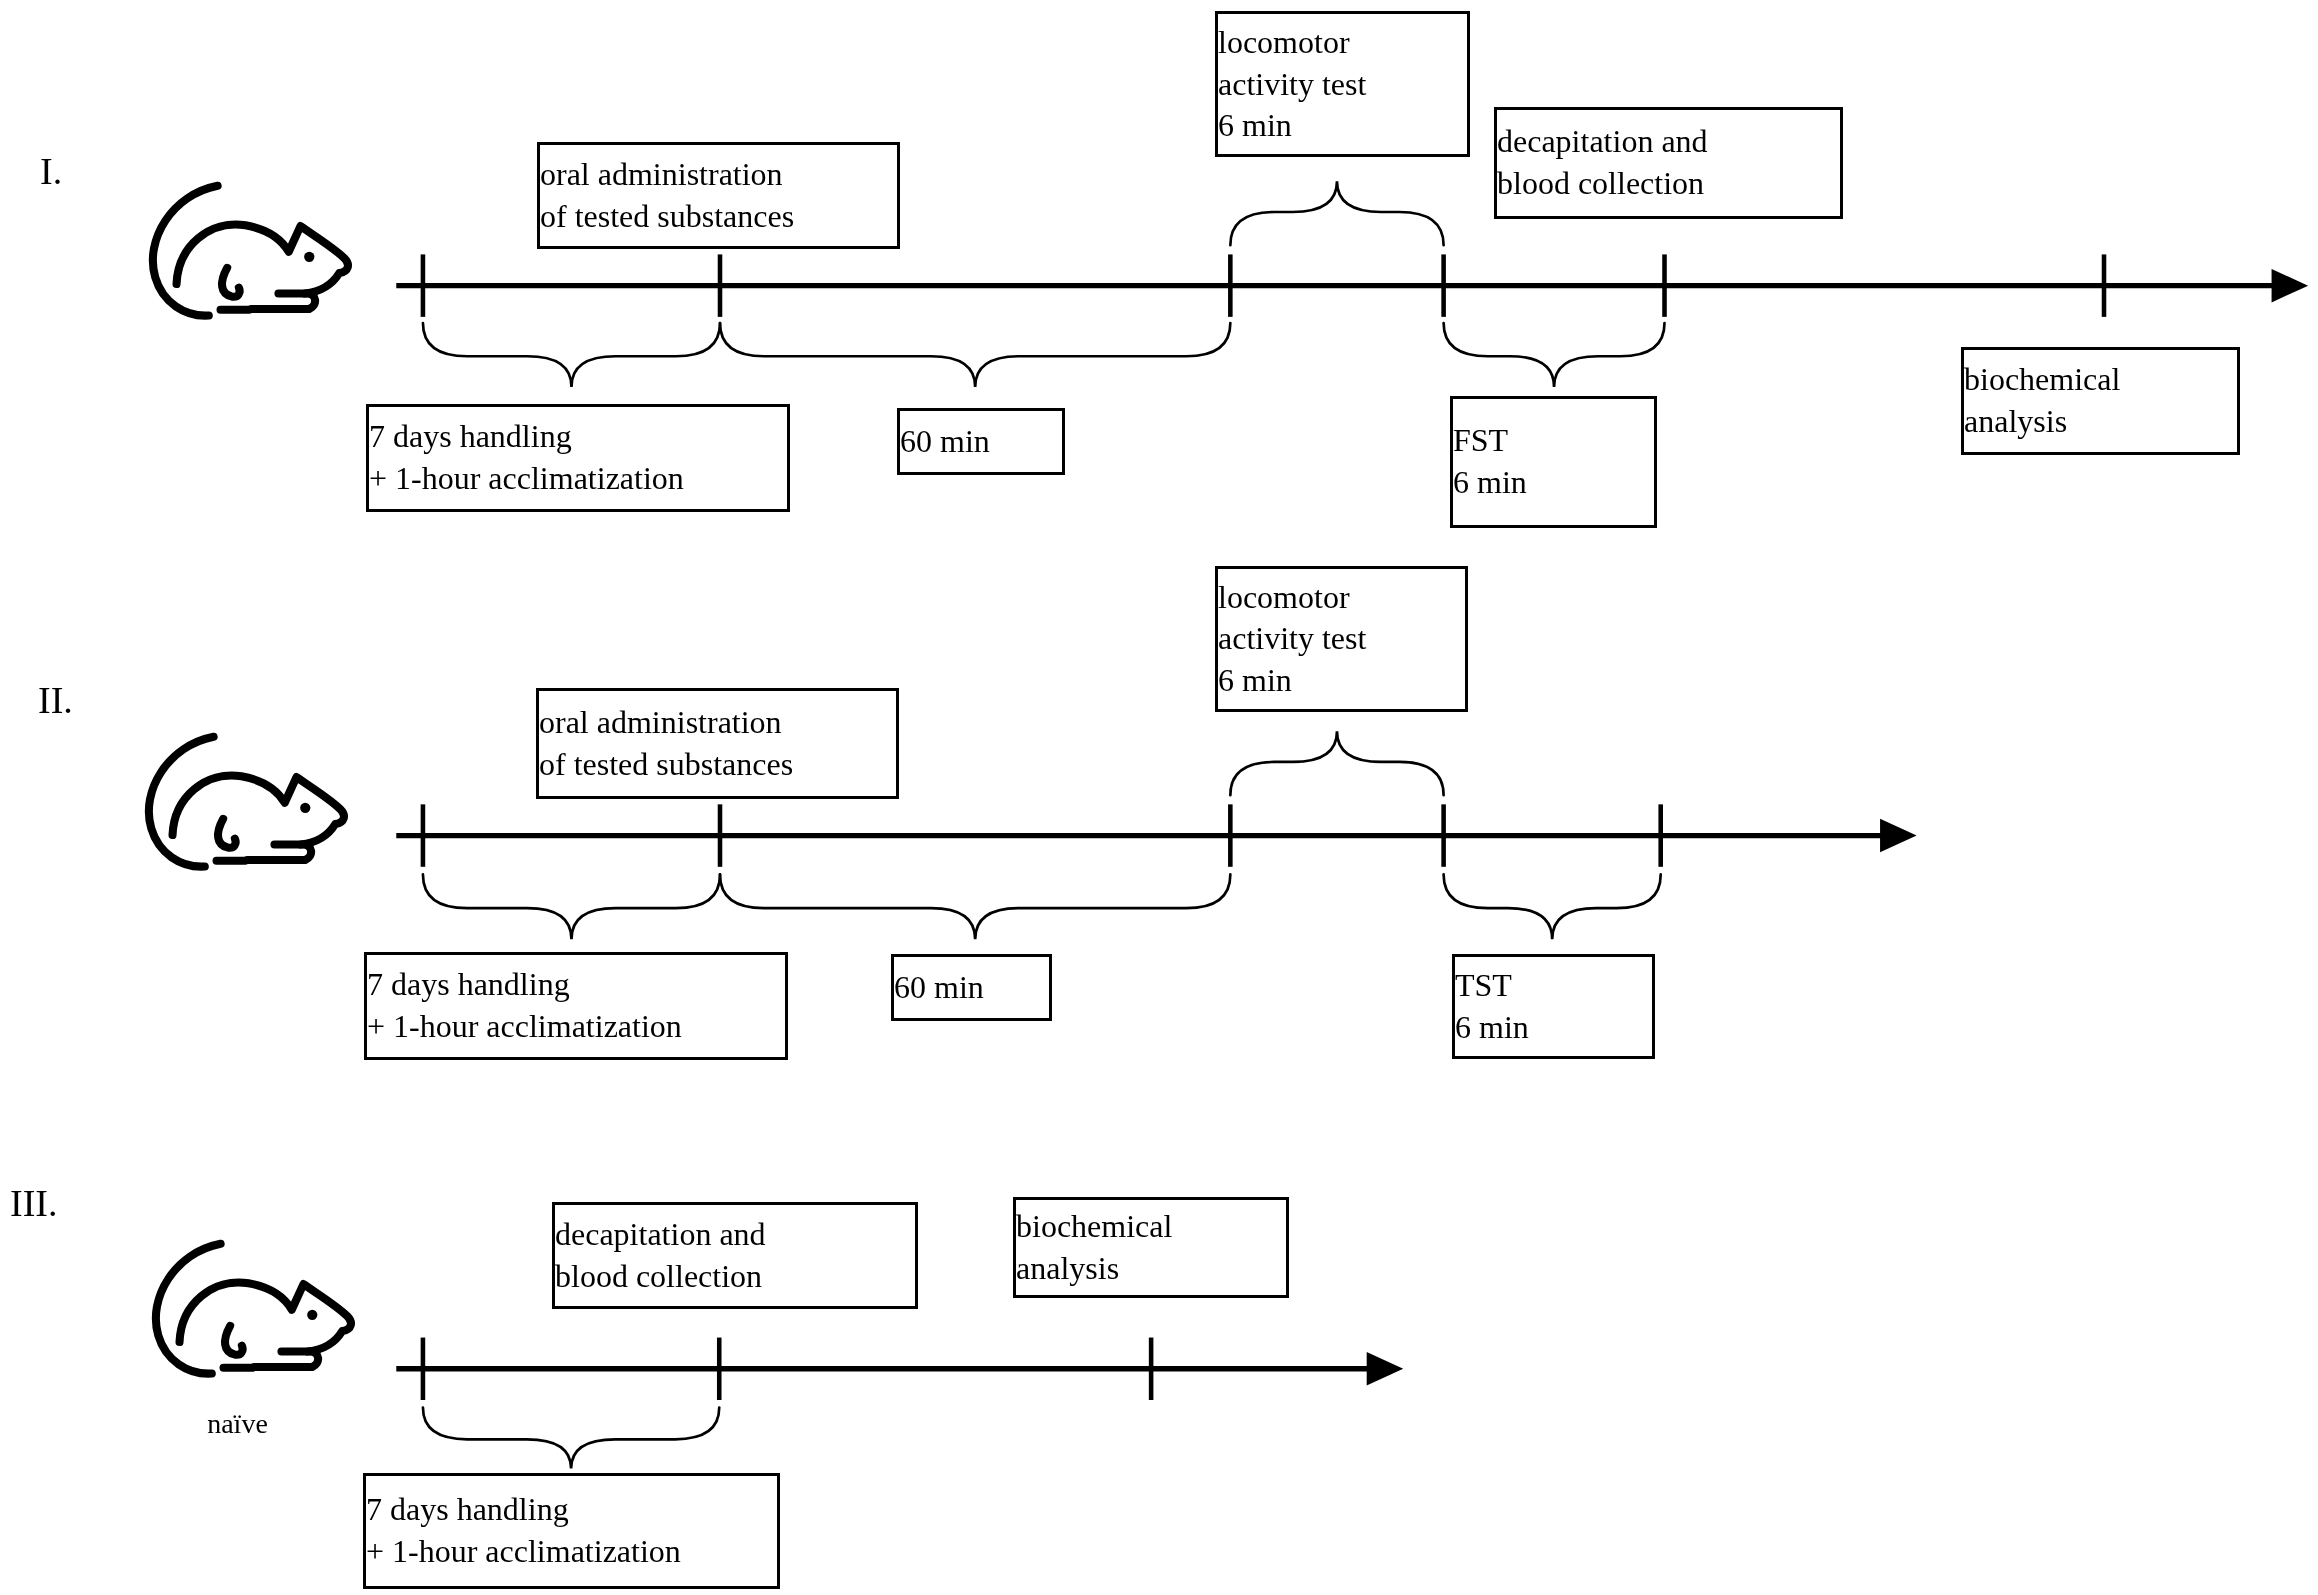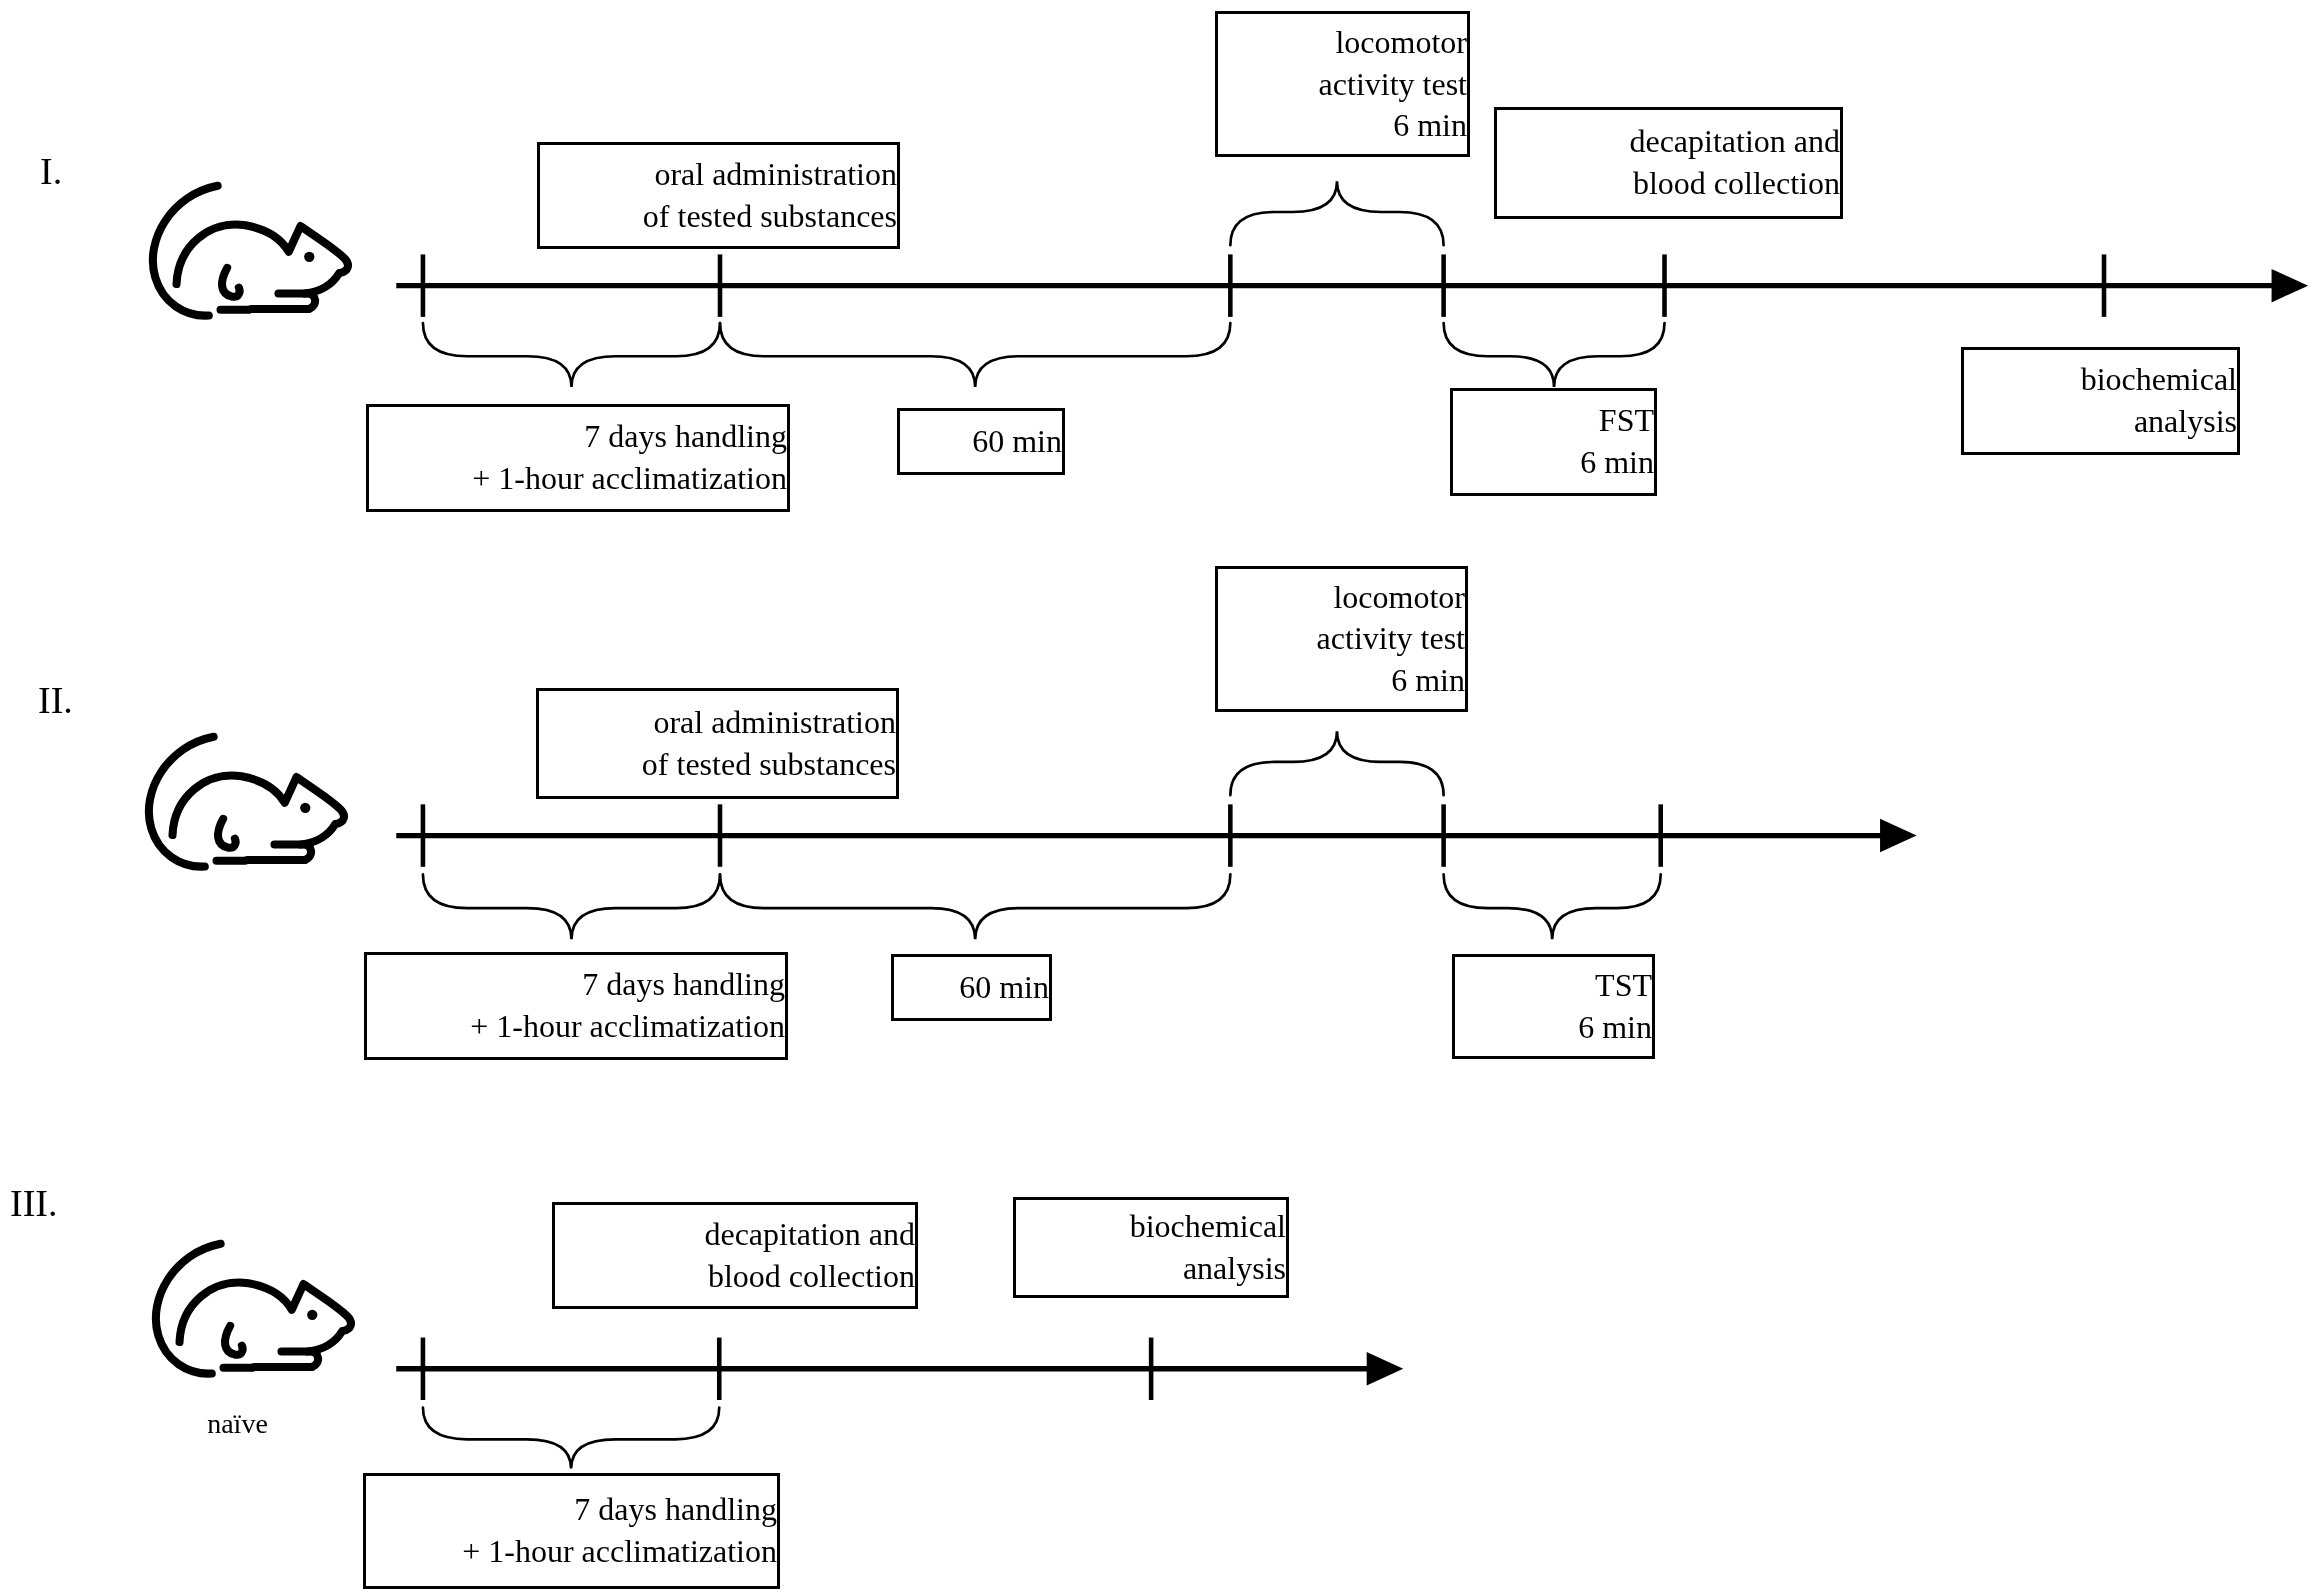--- a/index.html
+++ b/index.html
@@ -11,21 +11,21 @@
     font-family:"Liberation Serif","DejaVu Serif",serif;
     overflow:hidden;
   }
   svg.overlay{position:absolute;left:0;top:0;pointer-events:none;}
   .box{
     position:absolute;
     box-sizing:border-box;
     border:3.8px solid #000;
     background:#fff;
     display:flex;flex-direction:column;
-    align-items:flex-end;justify-content:center;
+    align-items:flex-start;justify-content:center;
     text-align:center;
     font-size:32px;line-height:1.3;
     white-space:nowrap;
   }
   .numeral{
     position:absolute;
     font-size:38px;
   }
   .subject{
     position:absolute;
@@ -109,21 +109,21 @@
 
   <div class="box" style="left:366px;top:404px;width:424px;height:108px">
     <span>7 days handling</span>
     <span>+ 1-hour acclimatization</span>
   </div>
 
   <div class="box" style="left:897px;top:408px;width:168px;height:67px">
     <span>60 min</span>
   </div>
 
-  <div class="box" style="left:1450px;top:388px;width:207px;height:108px">
+  <div class="box" style="left:1450px;top:396px;width:207px;height:132px">
     <span>FST</span>
     <span>6 min</span>
   </div>
 
   <div class="box" style="left:1961px;top:347px;width:279px;height:108px">
     <span>biochemical</span>
     <span>analysis</span>
   </div>
 
   <div class="numeral" style="left:38px;top:678px">II.</div>

